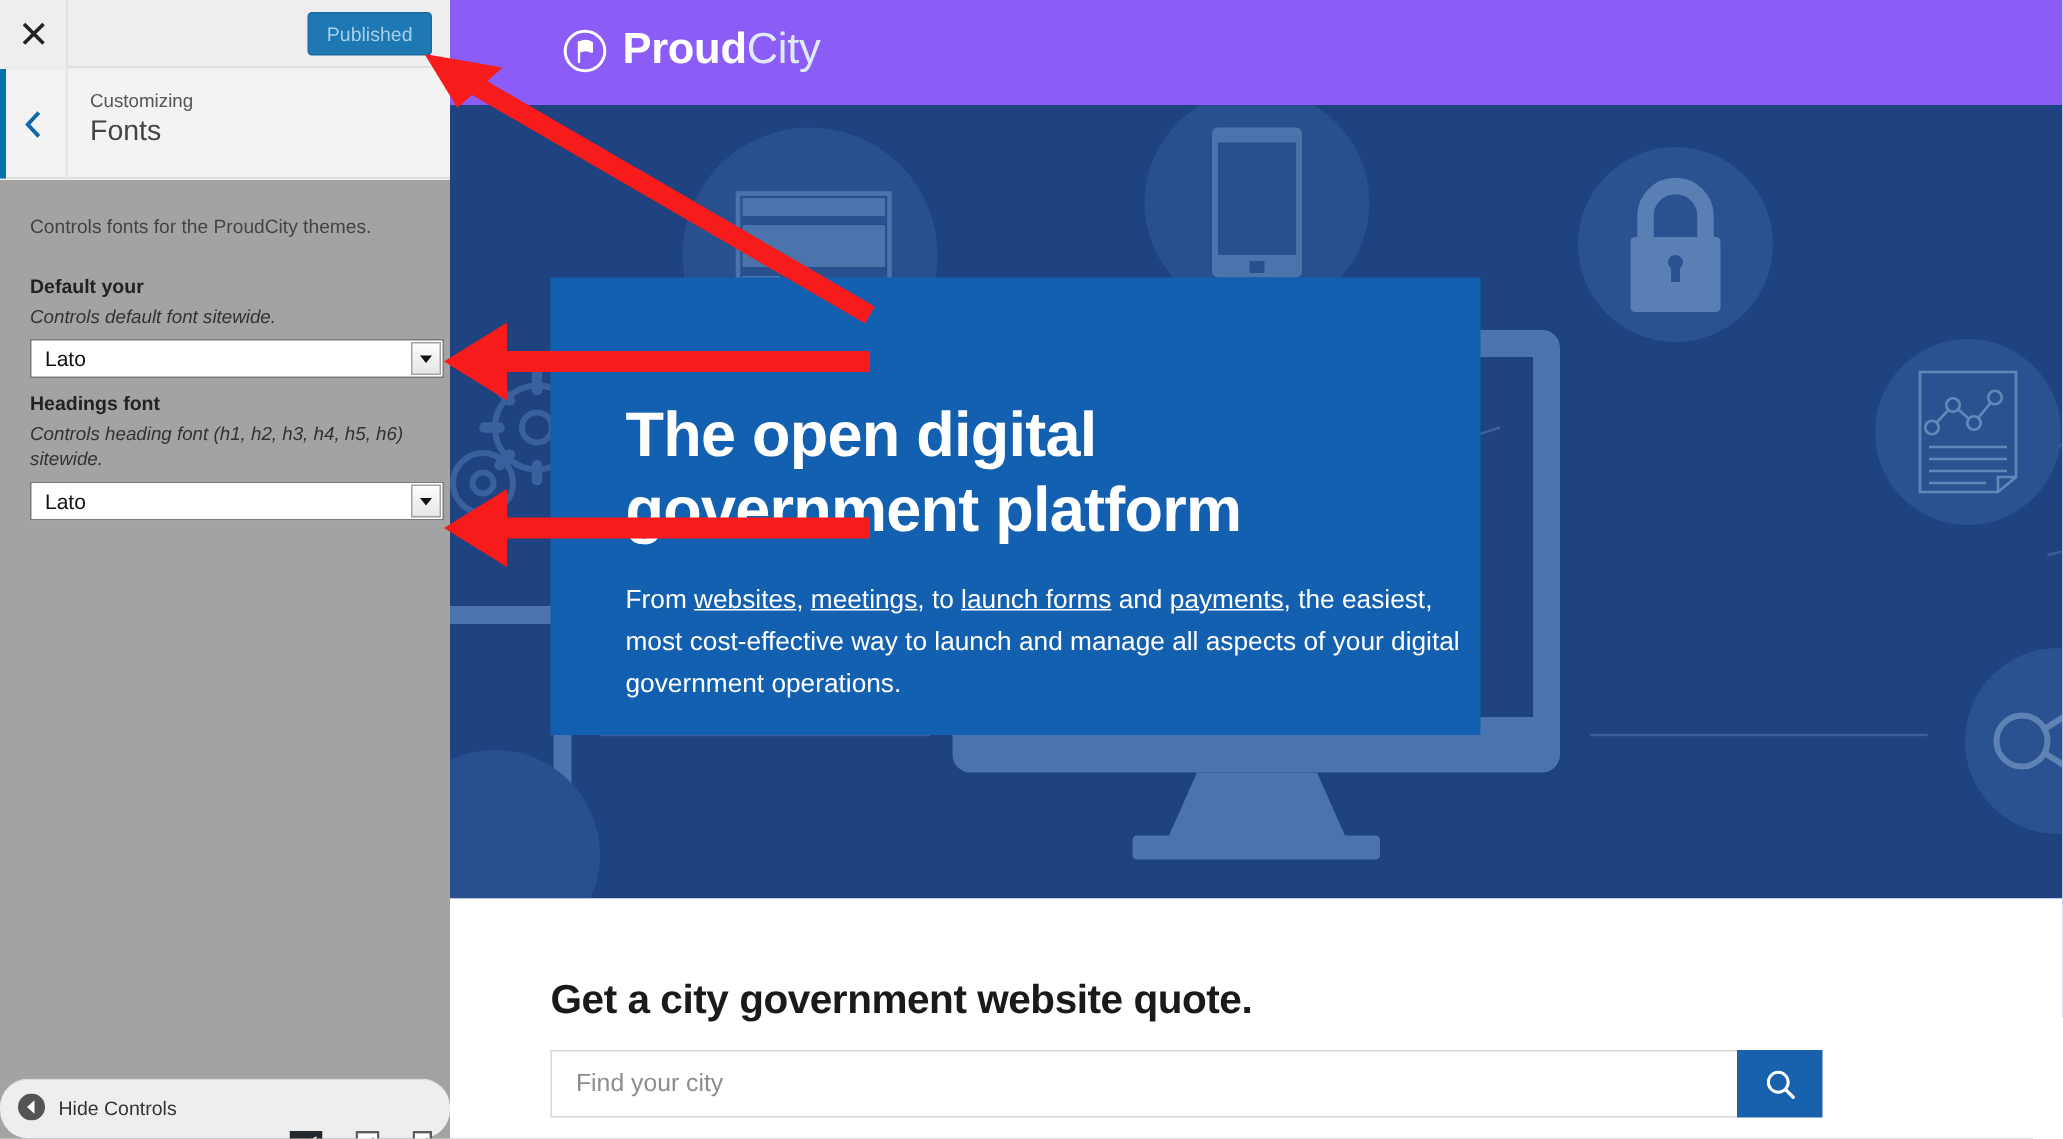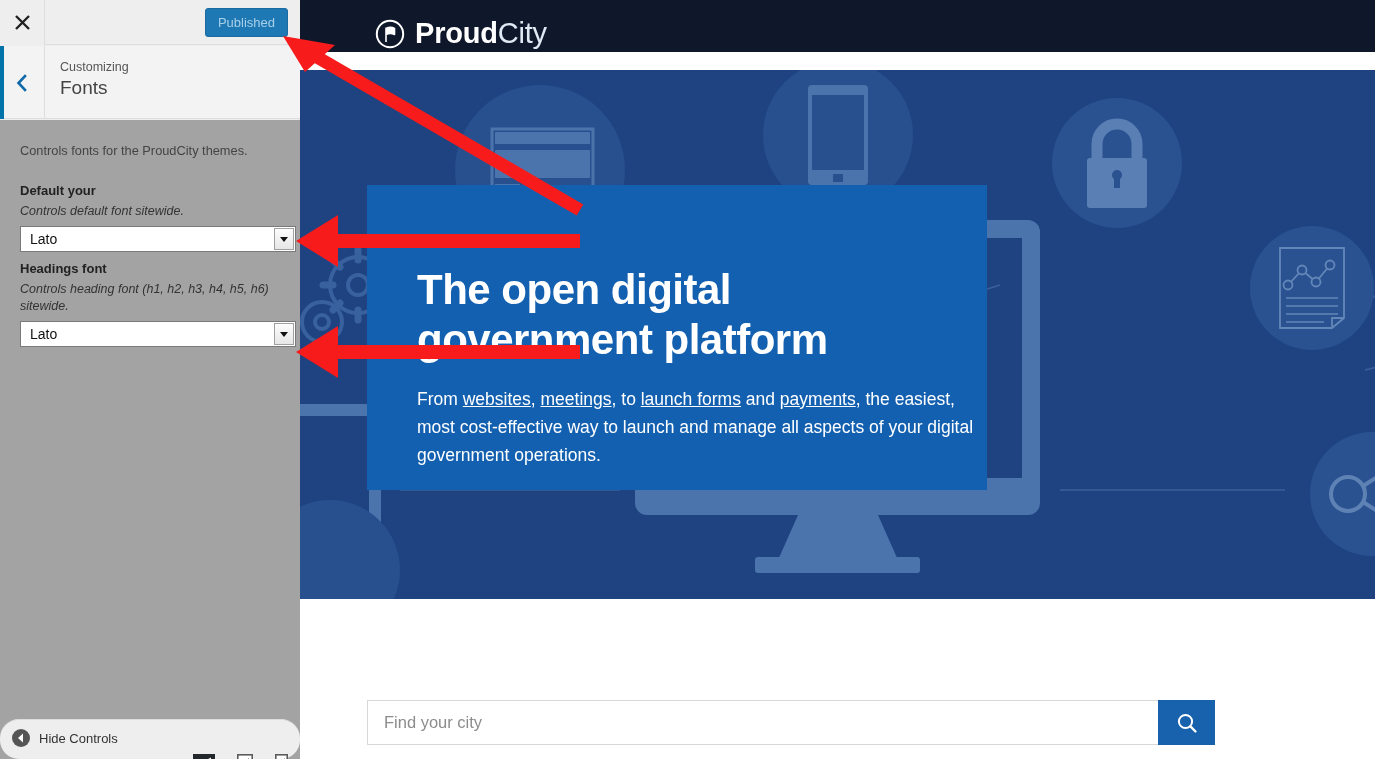--- a/index.html
+++ b/index.html
@@ -134,22 +134,22 @@
 
   
   .preview {
     position: absolute; left: 300px; top: 0;
     width: 1075px; height: 759px;
     background: #fff;
     overflow: hidden;
   }
   .site-header {
     position: absolute; left: 0; top: 0;
-    width: 1075px; height: 52px;
-    background: #0f172a;
+    width: 1075px; height: 70px;
+    background: #8b5cf6;
     z-index: 4;
   }
   .logo {
     position: absolute; left: 75px; top: 17px;
     display: flex; align-items: center; gap: 10px;
     cursor: pointer;
   }
   .logo-word { font-size: 29px; line-height: 33px; color: #fff; letter-spacing: -0.2px; }
   .logo-word b { font-weight: bold; }
   .logo-word span { font-weight: 300; color: #dfeaf5; }
@@ -429,20 +429,21 @@
 
       <div class="hero-panel"></div>
 
       <div class="hero-text">
         <div class="hero-h1">The open digital government platform</div>
         <div class="hero-p"><span>From </span><a>websites</a><span>, </span><a>meetings</a><span>, to </span><a>launch forms</a><span> and </span><a>payments</a><span>, the easiest, most cost-effective way to launch and manage all aspects of your digital government operations.</span></div>
       </div>
     </div>
 
     <div class="quote">
+      <div class="quote-title">Get a city government website quote.</div>
       <div class="quote-form">
         <input class="quote-input" type="text" placeholder="Find your city" style="">
         <button class="quote-submit">
           <svg width="22" height="22" viewBox="0 0 22 22">
             <circle cx="9.5" cy="9.5" r="6.6" fill="none" stroke="#fff" stroke-width="2"></circle>
             <line x1="14.4" y1="14.4" x2="19.5" y2="19.5" stroke="#fff" stroke-width="2.3" stroke-linecap="round"></line>
           </svg>
         </button>
       </div>
     </div>

